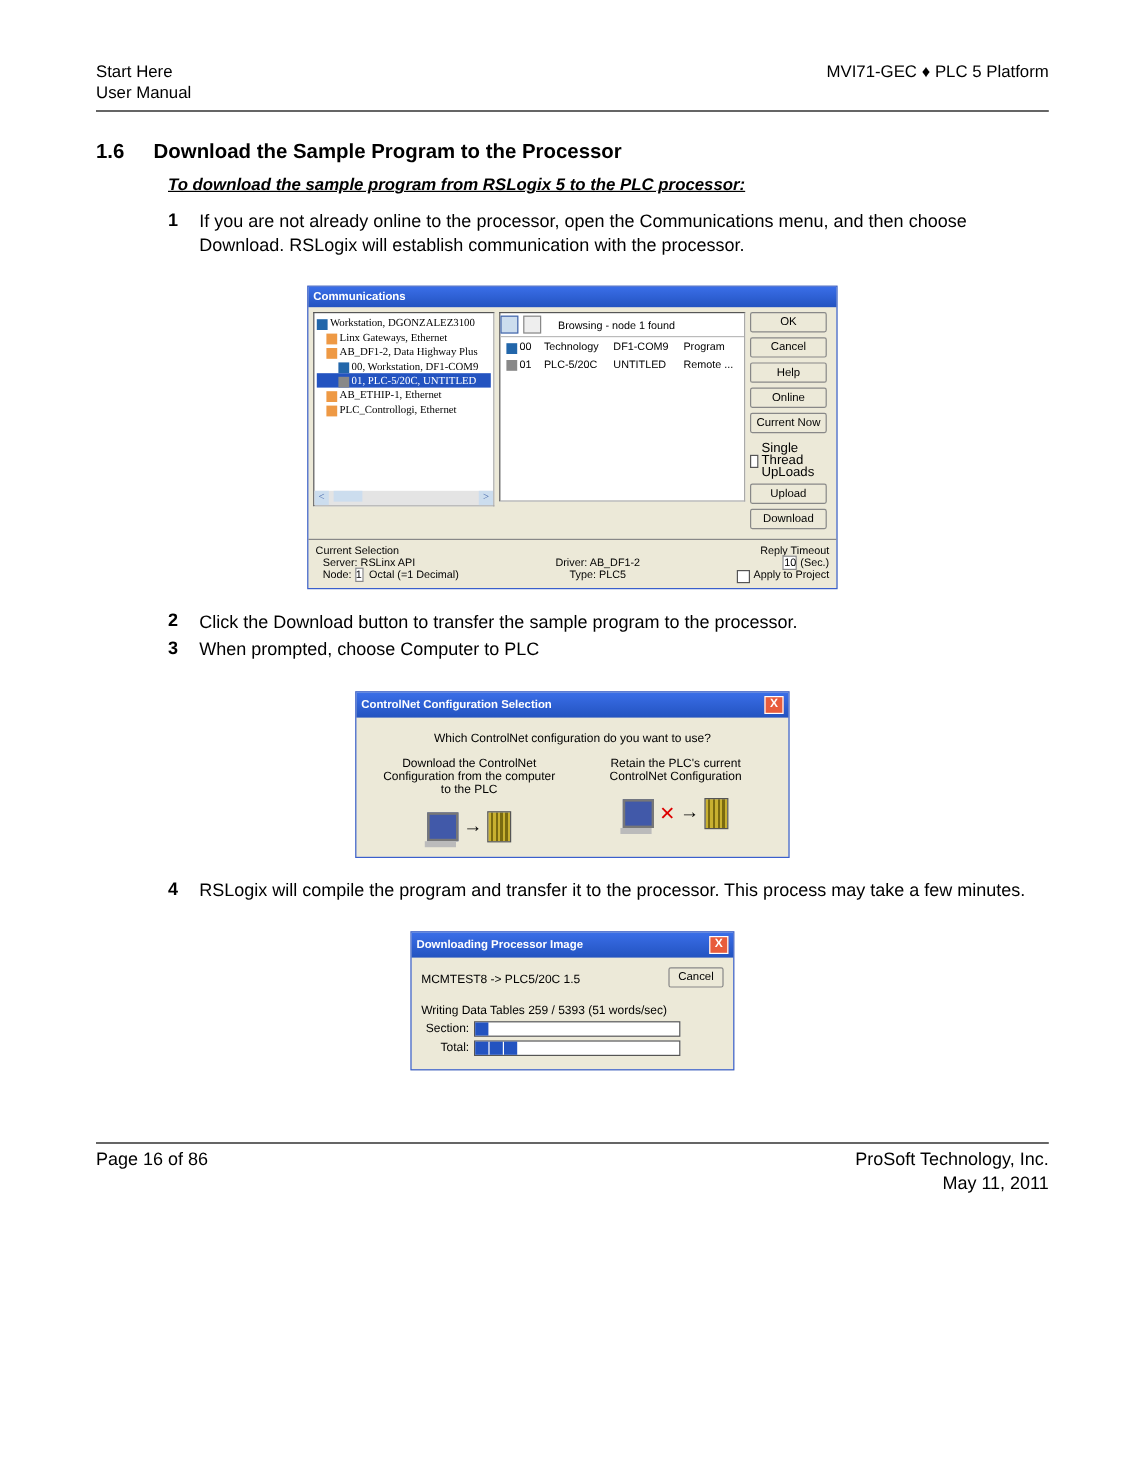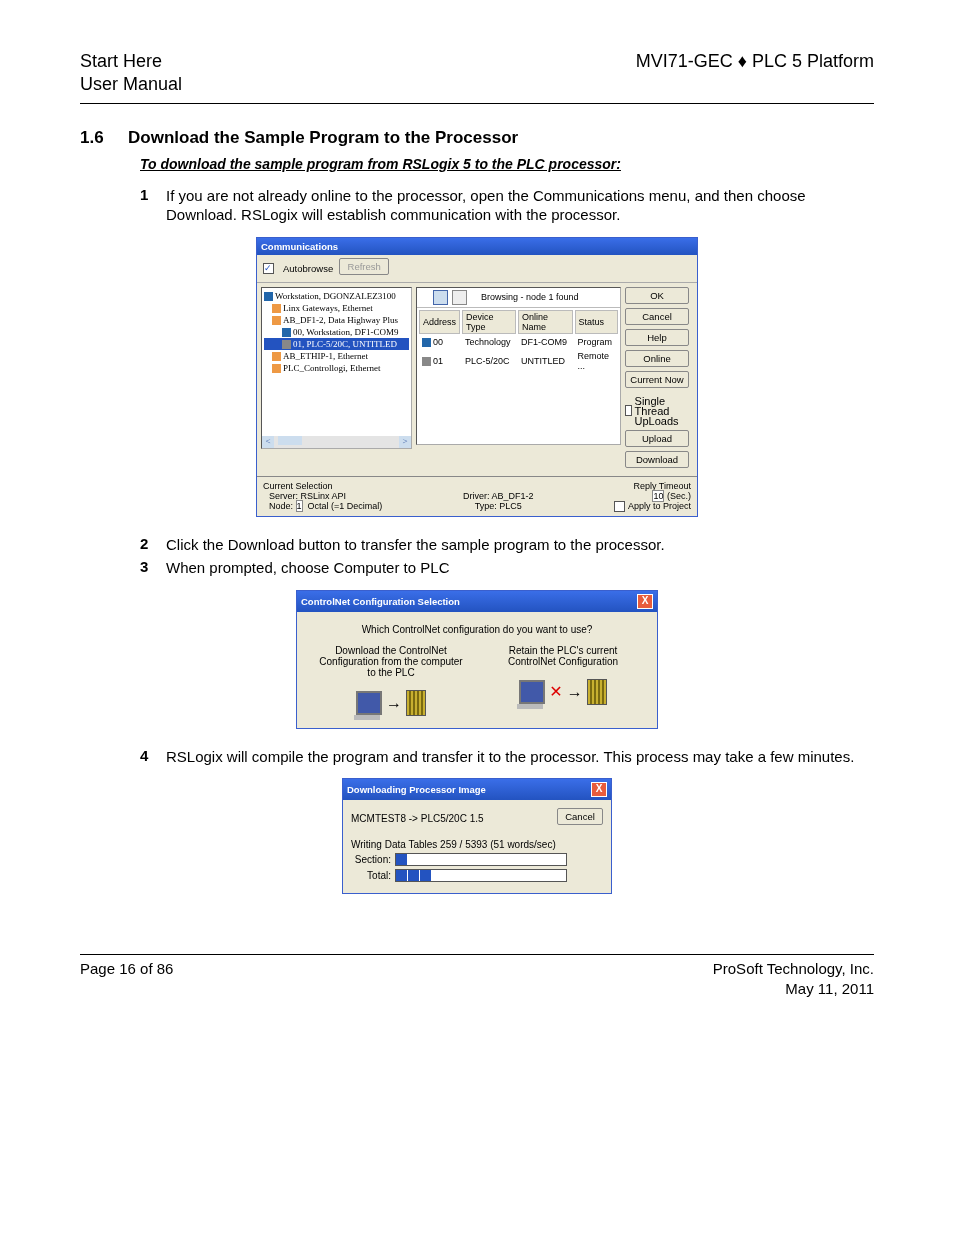--- a/index.html
+++ b/index.html
@@ -9,21 +9,21 @@
     background: #fff;
     color: #000;
     width: 954px;
   }
   .page {
     padding: 50px 80px 40px 80px;
   }
   .header-row {
     display: flex;
     justify-content: space-between;
-    font-size: 18px;
+    font-size: 14px;
     line-height: 1.3;
   }
   .header-row .right { text-align: right; }
   .header-hr {
     border: none;
     border-top: 1.5px solid #000;
     margin-top: 6px;
     margin-bottom: 24px;
   }
   .section-title {
@@ -49,21 +49,21 @@
     margin-bottom: 14px;
   }
   .step {
     display: flex;
     margin-left: 60px;
     font-size: 15px;
     margin-bottom: 4px;
   }
   .step-num { font-weight: bold; width: 26px; flex-shrink: 0; }
   .step-text { flex: 1; line-height: 1.3; }
-  .fig-wrap { display:flex; justify-content:center; margin: 12px 0 18px 0; }
+  .fig-wrap { display:flex; justify-content:center; margin: 24px 0 18px 0; }
 
   
   .win { border: 1px solid #3a5fcd; background: #ece9d8; font-size: 9.5px; font-family: Tahoma, Arial, sans-serif; }
   .titlebar {
     background: linear-gradient(#3a6ee8, #2353c0);
     color: #fff;
     font-weight: bold;
     padding: 3px 4px;
     display: flex;
     justify-content: space-between;
@@ -100,21 +100,21 @@
   .tree-item.sel { background:#2353c0; color:#fff; }
   .indent1 { padding-left: 8px; }
   .indent2 { padding-left: 18px; }
   .ico { display:inline-block; width:9px; height:9px; margin-right:2px; vertical-align:middle; }
   .ico-pc { background:#26a; }
   .ico-net { background:#e94; }
   .ico-dev { background:#888; }
   .scroll-h { position:absolute; bottom:0; left:0; right:0; height:12px; background:#e4e4e4; display:flex; justify-content:space-between; align-items:center; }
   .scroll-btn { width:12px; height:12px; background:#cde; color:#46a; text-align:center; line-height:11px; font-size:9px; }
   .scroll-thumb { width:24px; height:9px; background:#cde; margin-left:4px; }
-  .comm-mid-top { display:flex; align-items:center; border-bottom:1px solid #bbb; padding:2px 16px; gap:4px; font-size:9px;}
+  .comm-mid-top { display:flex; align-items:center; border-bottom:1px solid #bbb; padding:2px 0; gap:4px; font-size:9px;}
   .mid-icon { width:13px; height:13px; border:1px solid #888; background:#eee; }
   .mid-icon.act { background:#cde; border-color:#46a;}
   .mid-table { width:100%; font-size:9px; }
   .mid-table th { text-align:left; background:#ece9d8; border:1px solid #bbb; padding:1px 3px; font-weight:normal;}
   .mid-table td { padding:1px 3px; }
   .comm-bottom { border-top:1px solid #888; padding:4px 6px; display:flex; justify-content:space-between; font-size:9px;}
   .node-in { width:16px; border:1px solid #888; background:#fff; text-align:center; }
   .cb { display:inline-block; width:9px; height:9px; border:1px solid #555; background:#fff; margin-right:3px; vertical-align:middle;}
   .cb.on::after { content:"✓"; font-size:9px; line-height:8px; display:block; color:#2353c0;}
   .topbar { display:flex; align-items:center; padding:3px 6px; gap:6px; font-size:9.5px; border-bottom:1px solid #aaa;}
@@ -178,25 +178,20 @@
 
   <div class="step">
     <div class="step-num">1</div>
     <div class="step-text">If you are not already online to the processor, open the Communications menu, and then choose Download. RSLogix will establish communication with the processor.</div>
   </div>
 
   <div class="fig-wrap">
     <div class="win comm">
       <div class="titlebar">
         <span>Communications</span>
-      </div>
-      <div class="topbar">
-        <span class="cb on"></span>
-        <span>Autobrowse</span>
-        <span class="btn" style="width:48px;color:#999;">Refresh</span>
       </div>
       <div class="comm-body">
         <div class="comm-left">
           <div class="tree-item"><span class="ico ico-pc"></span><span>Workstation, DGONZALEZ3100</span></div>
           <div class="tree-item indent1"><span class="ico ico-net"></span><span>Linx Gateways, Ethernet</span></div>
           <div class="tree-item indent1"><span class="ico ico-net"></span><span>AB_DF1-2, Data Highway Plus</span></div>
           <div class="tree-item indent2"><span class="ico ico-pc"></span><span>00, Workstation, DF1-COM9</span></div>
           <div class="tree-item indent2 sel"><span class="ico ico-dev"></span><span>01, PLC-5/20C, UNTITLED</span></div>
           <div class="tree-item indent1"><span class="ico ico-net"></span><span>AB_ETHIP-1, Ethernet</span></div>
           <div class="tree-item indent1"><span class="ico ico-net"></span><span>PLC_Controllogi, Ethernet</span></div>
@@ -209,26 +204,20 @@
           </div>
         </div>
         <div class="comm-mid">
           <div class="comm-mid-top">
             <span class="mid-icon act"></span>
             <span class="mid-icon"></span>
             <span style="margin-left:10px;">Browsing - node 1 found</span>
           </div>
           <table class="mid-table">
             <tbody>
-                <tr>
-              <th>Address</th>
-              <th>Device Type</th>
-              <th>Online Name</th>
-              <th>Status</th>
-            </tr>
             <tr>
               <td><span class="ico ico-pc"></span><span>00</span></td>
               <td>Technology</td>
               <td>DF1-COM9</td>
               <td>Program</td>
             </tr>
             <tr>
               <td><span class="ico ico-dev"></span><span>01</span></td>
               <td>PLC-5/20C</td>
               <td>UNTITLED</td>

